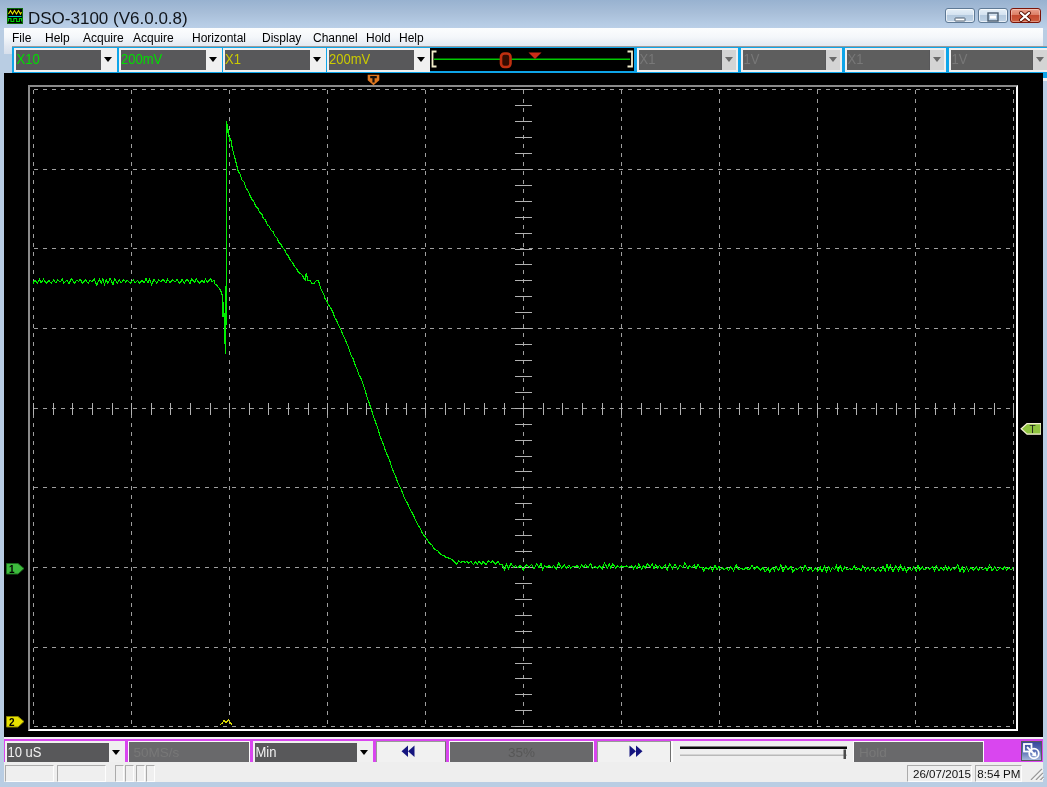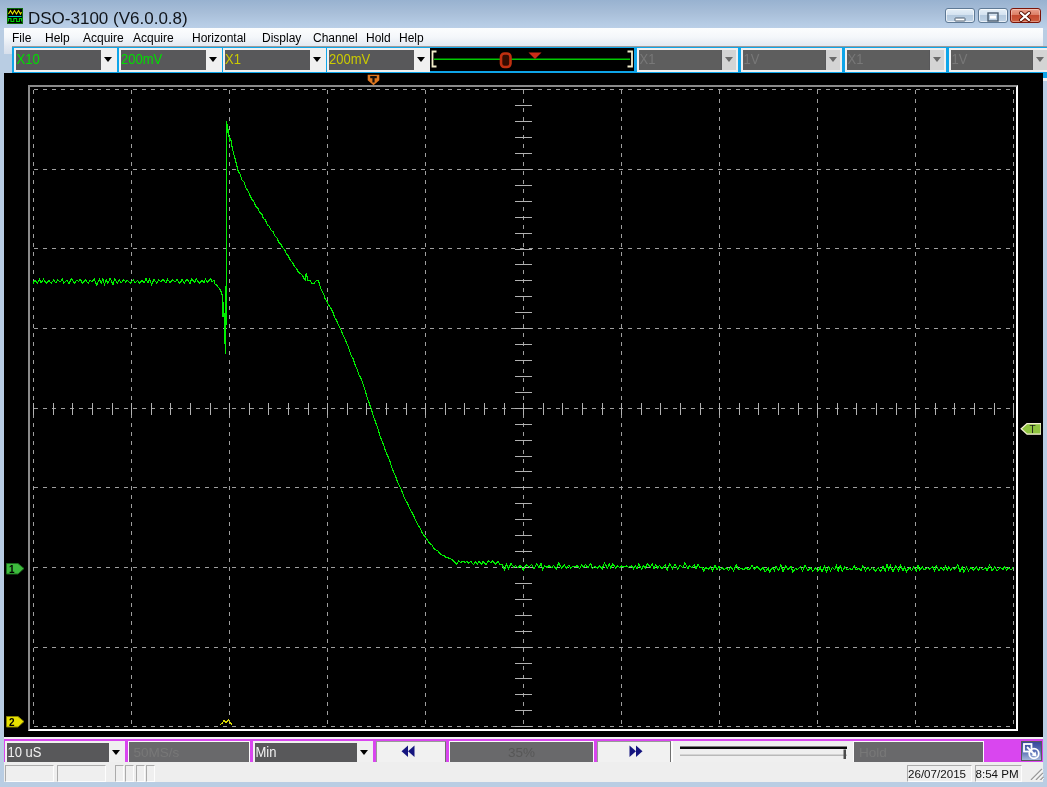--- a/index.html
+++ b/index.html
@@ -32,21 +32,21 @@
 
 #frame{left:24px;top:11.5px;width:990px;height:646px;border:2px solid;border-color:#8b8b8b #ffffff #ffffff #8b8b8b;background:#000}
 
 #btb{left:4px;top:737px;width:1039px;height:25px;background:#d946ef;border-top:2px solid #f2f2f2}
 .cell{position:absolute;top:2px;height:21.5px;background:#69696b;border:1px solid #fbfbfb;font-size:13.5px}
 .btn2{position:absolute;top:2px;height:21.5px;background:#f1f1f1;border:1px solid #9a9a9a;border-bottom-color:#6f6f6f;border-right-color:#6f6f6f}
 .cell .t{position:absolute;top:3px}
 
 #status{left:4px;top:762px;width:1039px;height:20px;background:#eeeeee}
 .pane{position:absolute;top:3px;height:16.5px;border:1px solid;border-color:#ababab #fdfdfd #fdfdfd #ababab;background:#efefef}
-.ptxt{font-size:11.6px;color:#111;text-align:left;line-height:15px}
+.ptxt{font-size:11.6px;color:#111;text-align:right;line-height:15px}
 
 .flagtxt{font-size:10px;font-weight:bold;color:#1a1a1a}
 </style></head>
 <body>
 <div class="abs" id="title"></div>
 <svg class="abs" id="ticon" width="16" height="16">
     <rect x="0" y="0" width="16" height="16" fill="#000"></rect>
     <rect x="0.5" y="0.5" width="15" height="15" fill="none" stroke="#0a6a0a" stroke-width="1" shape-rendering="crispEdges"></rect>
     <polyline points="1.5,6 3.5,2.5 5.5,6 7.5,2.5 9.5,6 11.5,2.5 13.5,6 14.5,4" fill="none" stroke="#e8e800" stroke-width="1.1"></polyline>
     <line x1="1.5" y1="8.5" x2="14.5" y2="8.5" stroke="#00cccc" stroke-width="1"></line>

